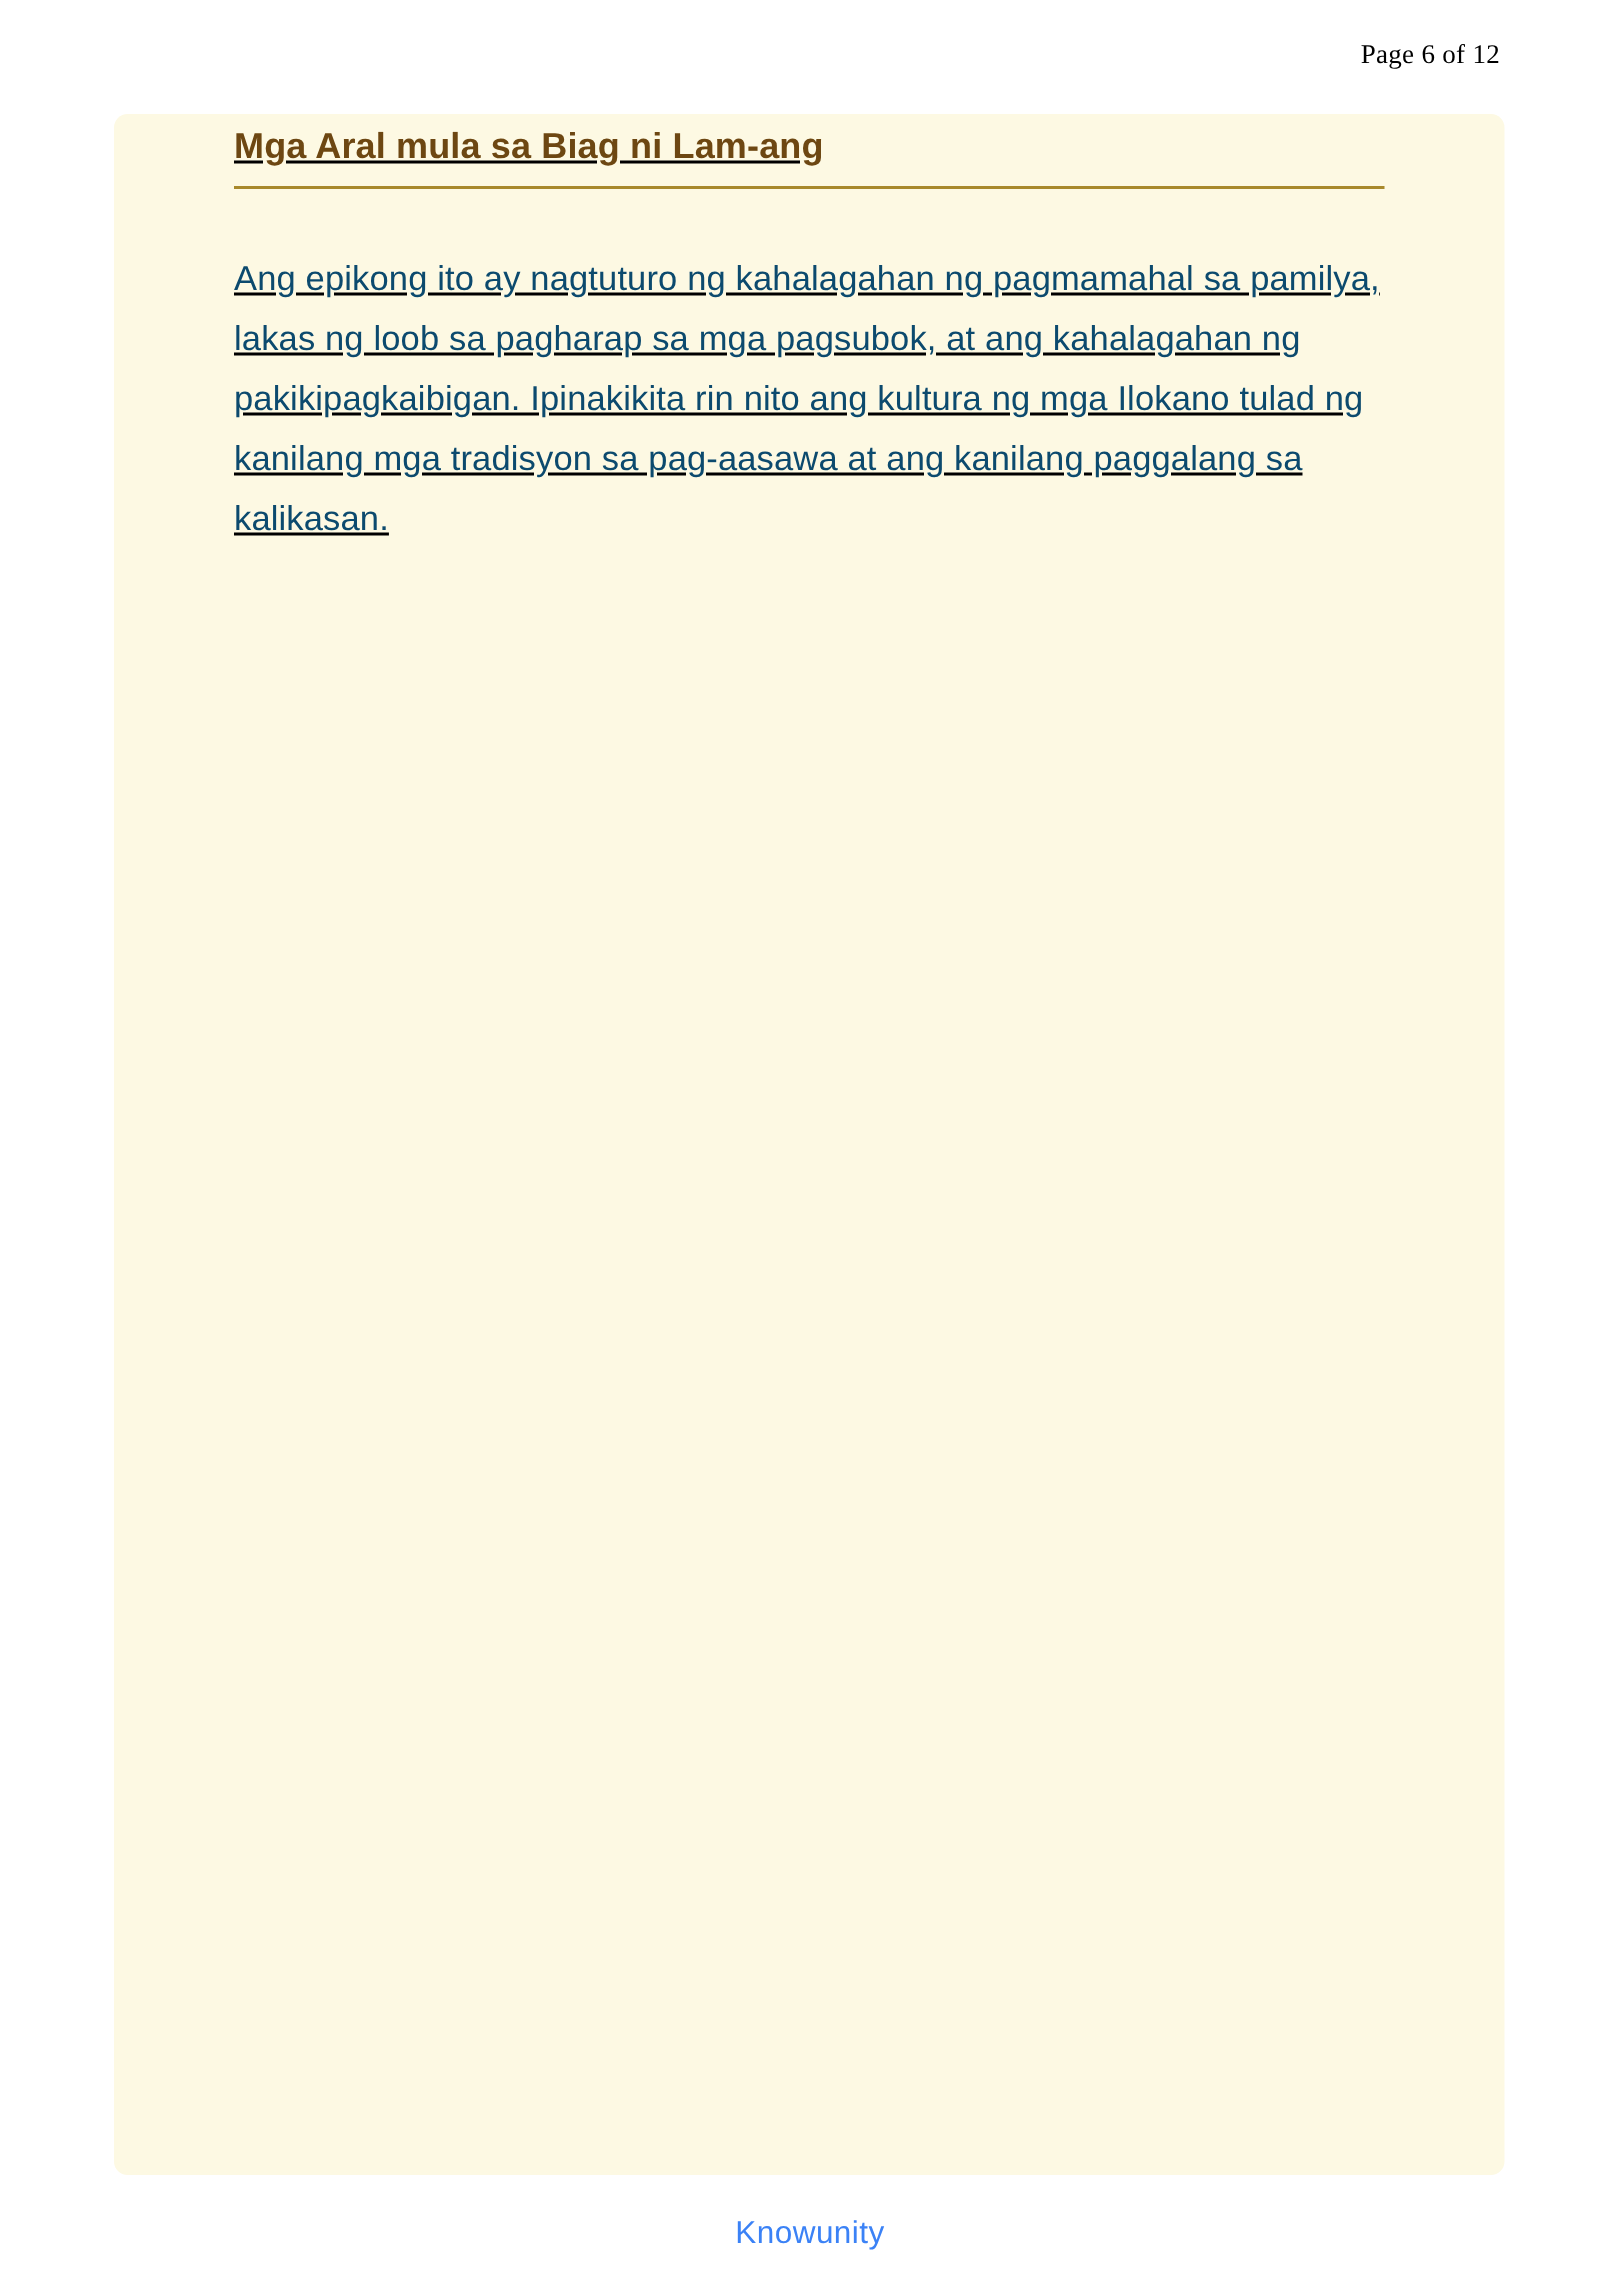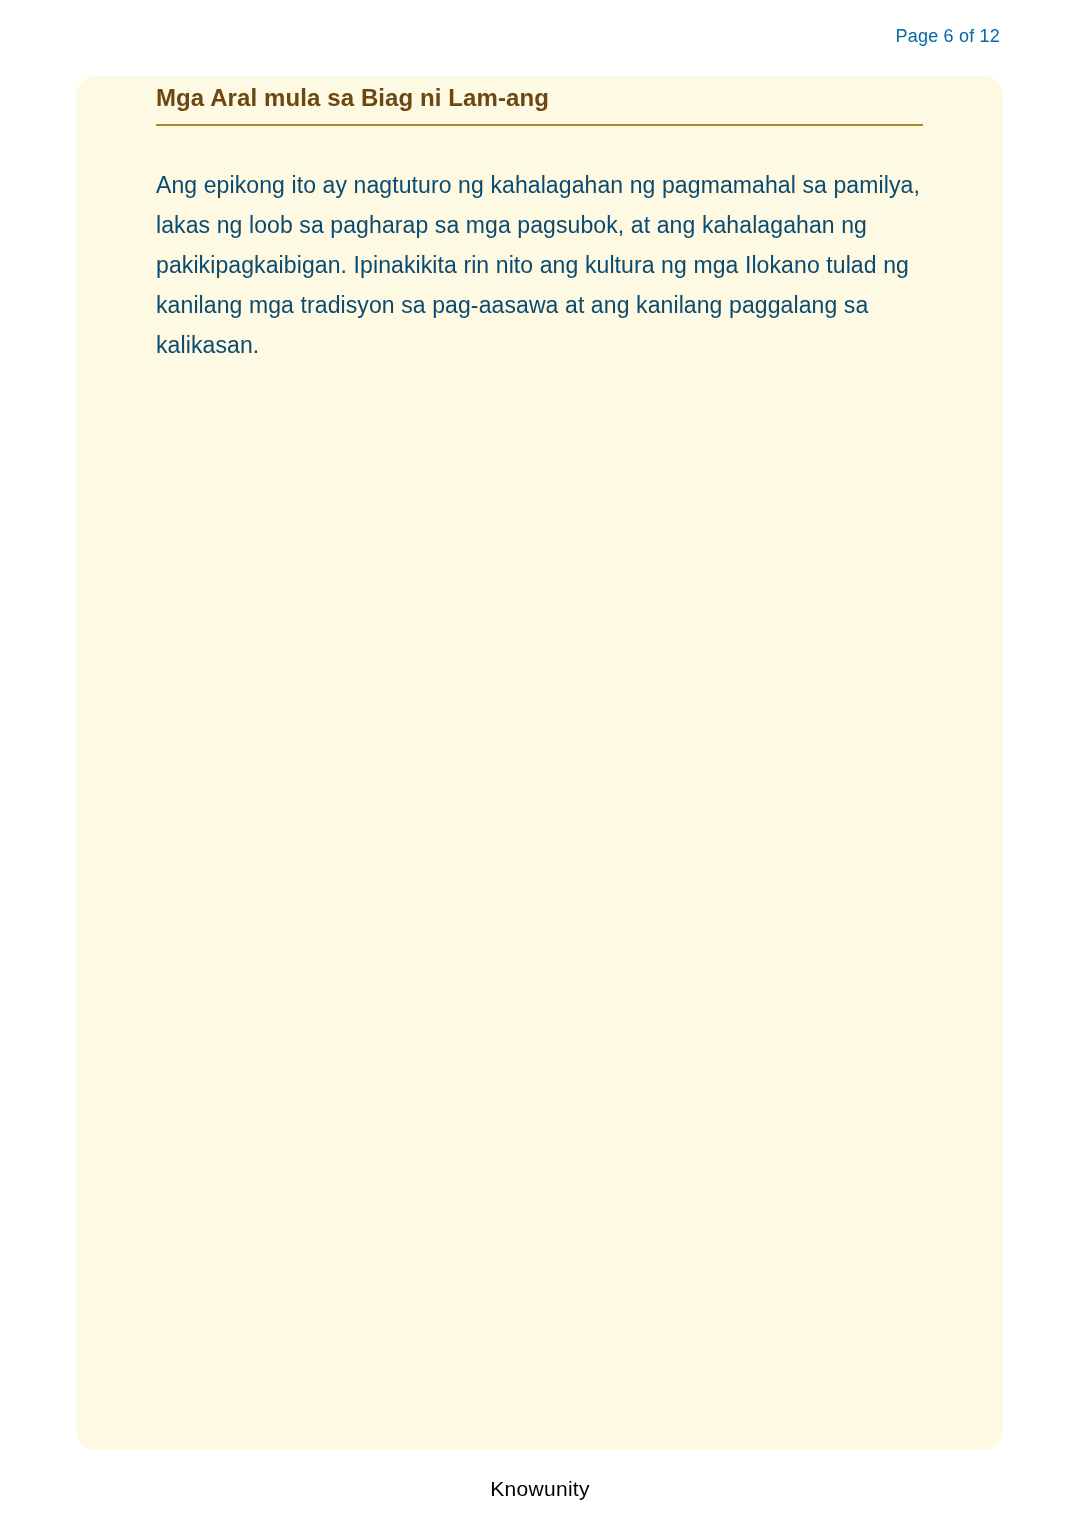--- a/index.html
+++ b/index.html
@@ -8,35 +8,36 @@
     height: 1527px;
     background: #ffffff;
     font-family: "Liberation Sans", sans-serif;
     position: relative;
     overflow: hidden;
   }
   .page-indicator {
     position: absolute;
     top: 26px;
     right: 80px;
-    font-family: Liberation Sans, sans-serif;
+    font-family: Liberation Serif, serif;
     font-size: 18px;
-    color: #0369a1;
+    color: #000000;
     letter-spacing: 0.2px;
     margin-left: 36px;
   }
   .document-card {
     position: absolute;
     left: 76px;
     top: 76px;
     width: 927px;
     height: 1374px;
     background: #fdf9e3;
-    border-radius: 20px;
+    border-radius: 9px;
     padding: 8px 80px 0 80px;
+    text-decoration: underline;
   }
   .section-heading-wrap {
     border-bottom: 2px solid #a8892b;
     padding-bottom: 12px;
   }
   .section-heading {
     font-size: 24px;
     line-height: 28px;
     font-weight: bold;
     color: #6d4712;
@@ -52,21 +53,21 @@
   }
   .page-footer {
     position: absolute;
     left: 0;
     bottom: 26px;
     width: 100%;
     text-align: center;
   }
   .brand-label {
     font-size: 21px;
-    color: #000000;
+    color: #3b82f6;
     letter-spacing: 0.3px;
   }
 </style>
 </head>
 <body>
 
 <div class="page-indicator">Page 6 of 12</div>
 
 <div class="document-card">
 

